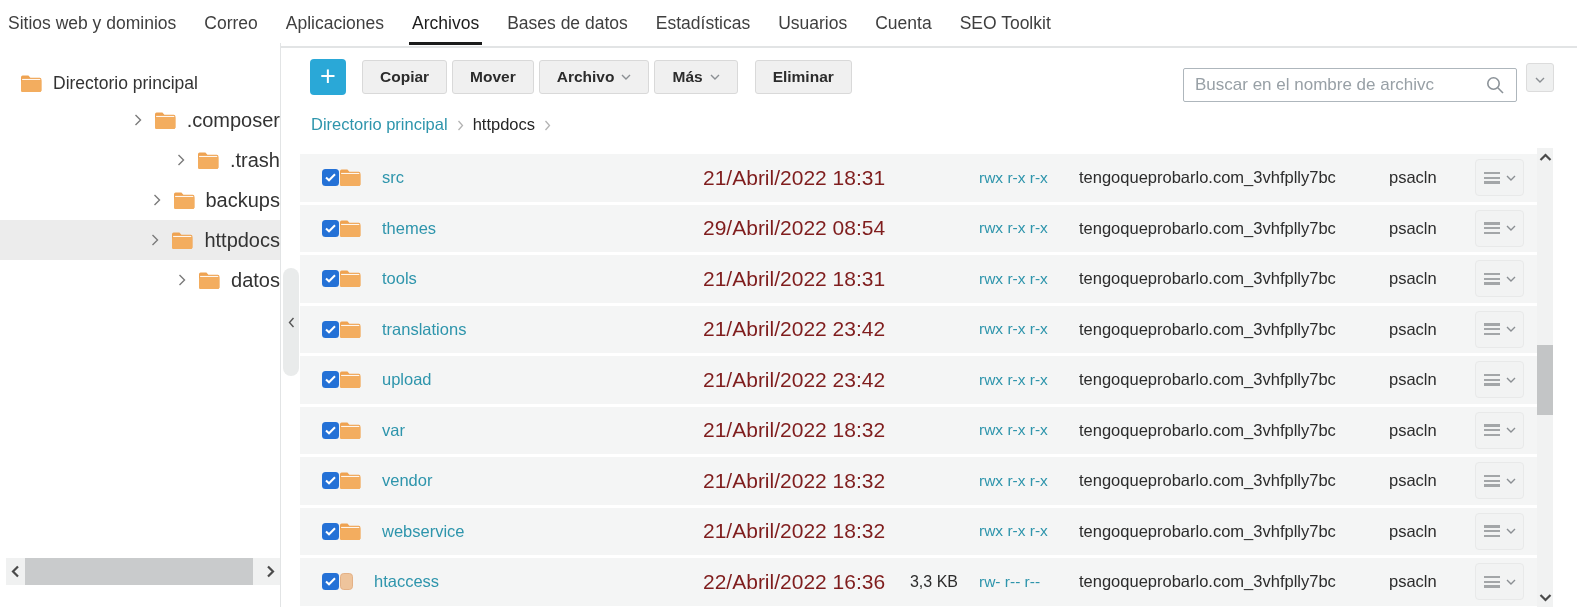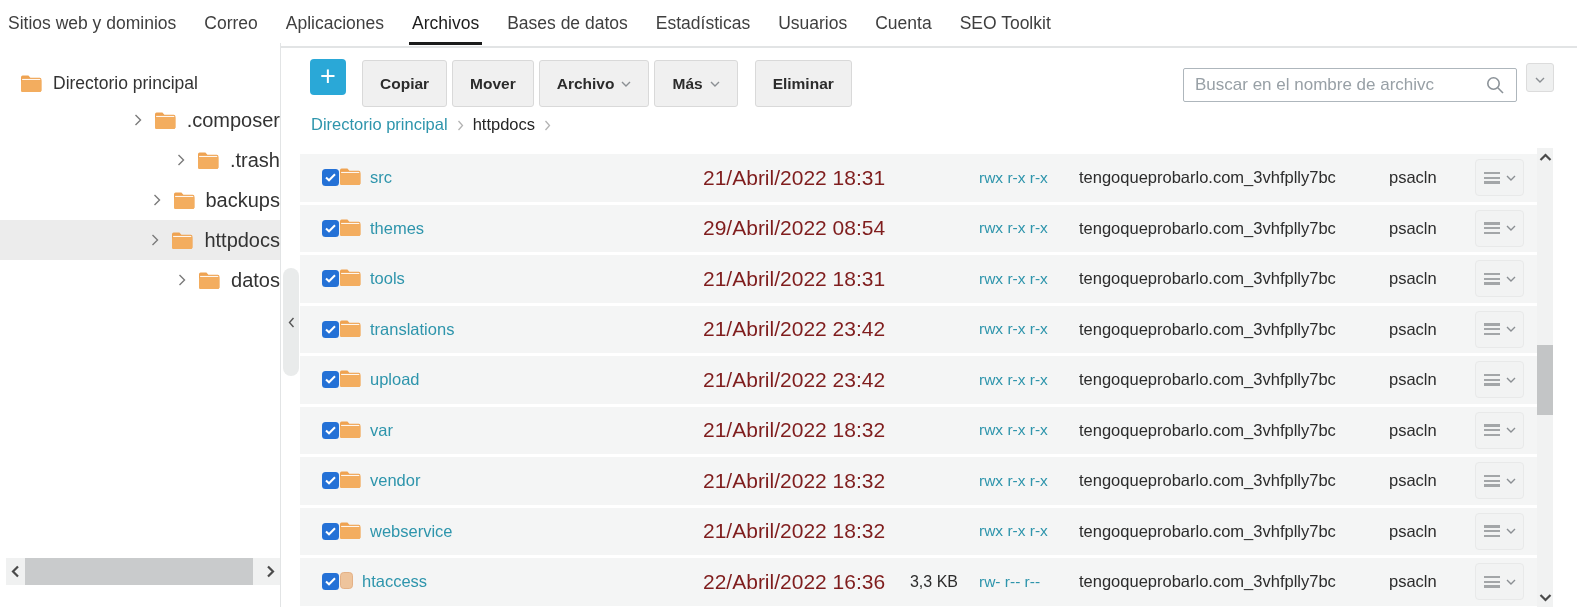--- a/index.html
+++ b/index.html
@@ -41,21 +41,21 @@
                  background:#f0f1f1; }
   .h-thumb { position:absolute; left:19px; top:0; bottom:0; width:228px; background:#c9cbcc; }
   .h-arrow { position:absolute; top:0; bottom:0; display:flex; align-items:center; cursor:pointer; }
   .h-arrow.left { left:5px; } .h-arrow.right { right:5px; }
 
   
   .toolbar { position:absolute; left:310px; top:59px; display:flex; align-items:flex-start; }
   .add-btn { width:36px; height:36px; background:#2aa8d7; border:none; border-radius:4px;
              color:#fff; font-size:27px; font-weight:300; line-height:30px; cursor:pointer;
              display:flex; align-items:center; justify-content:center; padding:0 0 3px 0; }
-  .tb-btn { height:47px; margin-top:1px; margin-left:5px; padding:0 17px;
+  .tb-btn { height:34px; margin-top:1px; margin-left:5px; padding:0 17px;
             background:#f0f0f0; border:1px solid #d9d9d9; border-radius:3px;
             font-family:"Liberation Sans", sans-serif; font-size:15.5px; font-weight:700;
             color:#2c2c2c; display:flex; align-items:center; cursor:pointer; }
   .tb-btn:first-of-type { margin-left:16px; }
   .tb-btn.spaced { margin-left:17px; }
   .tb-caret { display:flex; margin-left:7px; }
 
   .search-wrap { position:absolute; left:1183px; top:68px; }
   .search-input { width:334px; height:34px; border:1px solid #aeb6bc; border-radius:2px;
                   padding:0 36px 0 11px; font-family:"Liberation Sans", sans-serif;
@@ -74,21 +74,21 @@
   .crumb-sep { display:flex; margin:1px 9px 0 9px; }
 
   
   .file-list { position:absolute; left:300px; top:154px; width:1237px; height:453px; overflow:hidden; }
   .file-row { height:47.5px; margin-bottom:3px; background:#f4f5f5;
               display:grid; align-items:center;
               grid-template-columns:40px 363px 202px 62px 112px 300px 70px 1fr; }
   .cell-check { padding-left:22px; }
   .checkbox { width:17px; height:17px; background:#2471d6; border-radius:3.5px;
               display:flex; align-items:center; justify-content:center; cursor:pointer; }
-  .cell-name { display:flex; align-items:flex-start; }
+  .cell-name { display:flex; align-items:center;gap:12px; }
   .cell-name .icon-file { display:none; }
   .file-row.type-file .icon-file { display:flex; }
   .file-name { color:#2e95ac; font-size:16.5px; margin-left:9px; cursor:pointer; text-decoration:none; }
   .cell-date { font-size:21px; color:#7f1d1d; }
   .cell-size { font-size:16px; color:#2c2c2c; text-align:right; padding-right:9px; }
   .cell-perms { padding-left:12px; }
   .cell-perms a { color:#2e95ac; font-size:15.5px; cursor:pointer; text-decoration:none; }
   .cell-user, .cell-group { font-size:16.5px; color:#2c2c2c; white-space:nowrap; overflow:hidden; }
   .cell-group { padding-left:10px; }
   .row-menu-btn { width:49px; height:37px; margin-left:26px; background:#f2f3f3;

